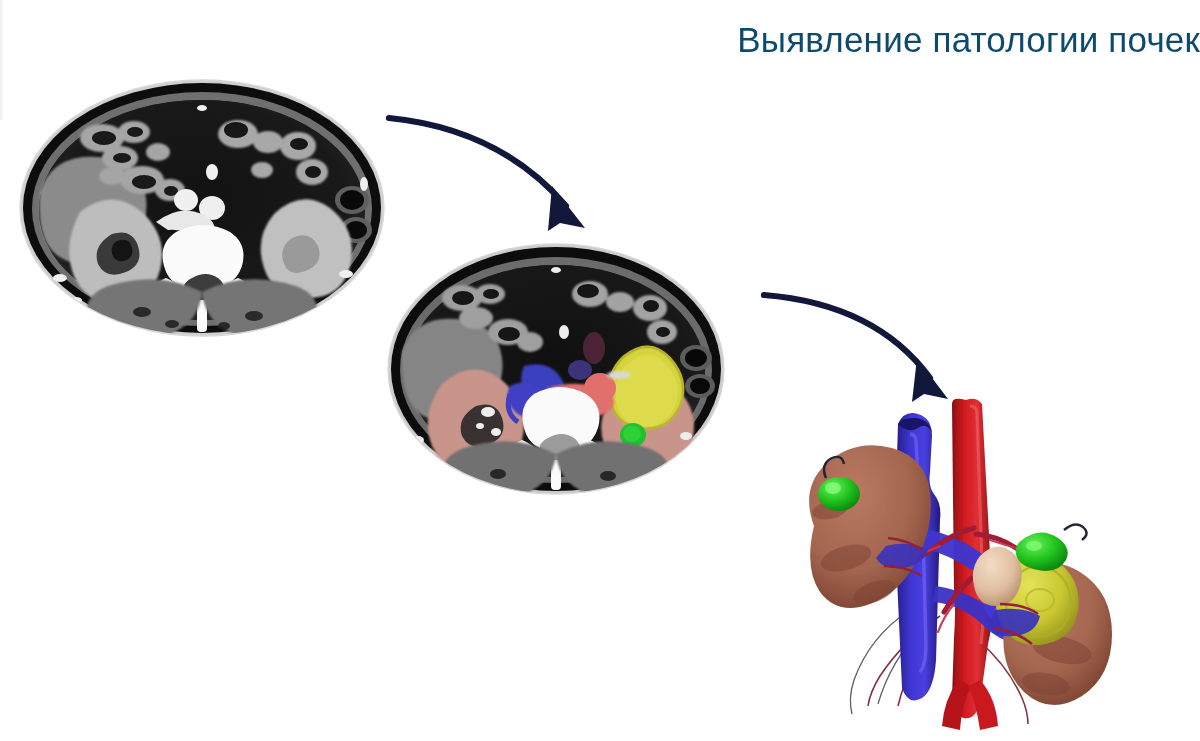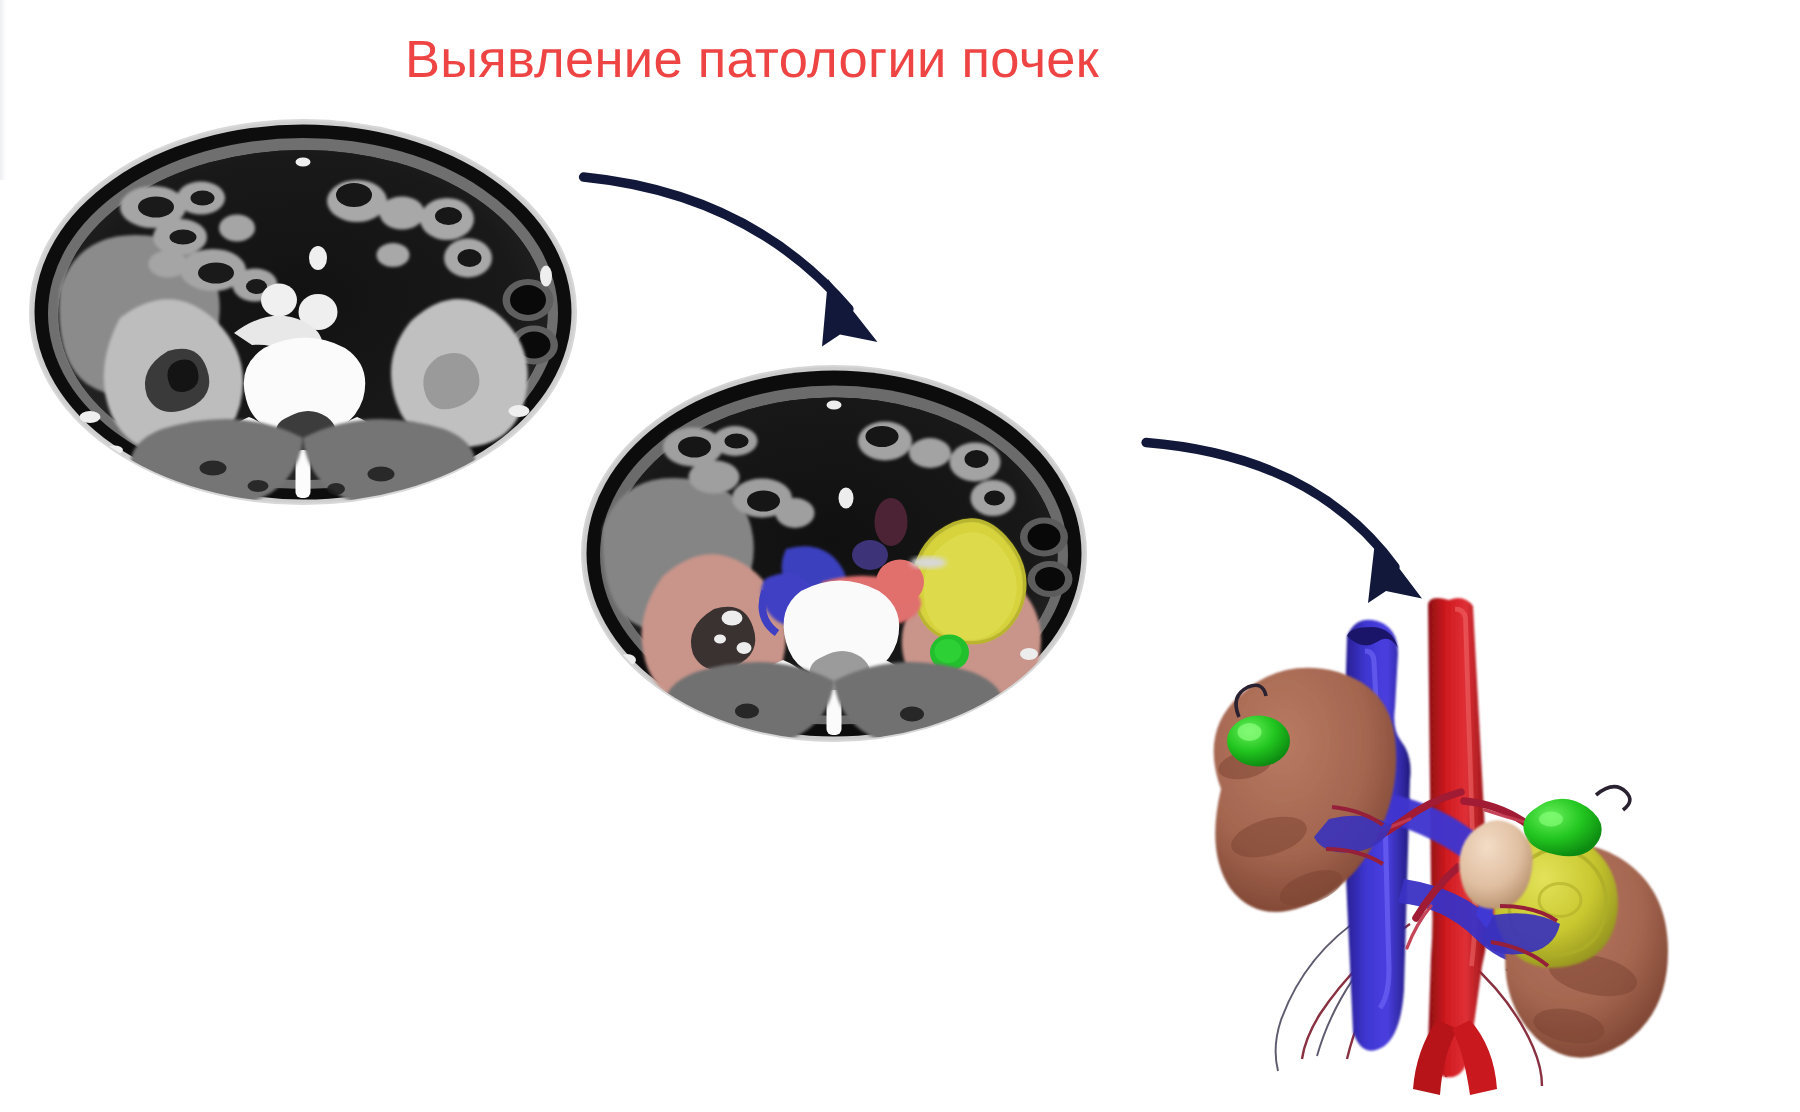--- a/index.html
+++ b/index.html
@@ -25,27 +25,27 @@
     width: 4px; height: 120px;
     background: linear-gradient(to right, #eceef1, #ffffff);
     pointer-events: none;
   }
 
   #slide-title {
     position: absolute;
     left: 0;
     top: 18px;
     width: 1200px;
-    text-align: left;
+    text-align: right;
     padding-left: 270px;
     box-sizing: border-box;
     font-size: 35px;
     line-height: 44px;
     letter-spacing: 0.2px;
-    color: #ef4444;
+    color: #0c4a6e;
     font-family: "Liberation Sans", sans-serif;
     white-space: nowrap;
   }
 
   .figure { position: absolute; }
 
   svg.fig-svg { display: block; }
 
   .arrow-layer {
     position: absolute;

